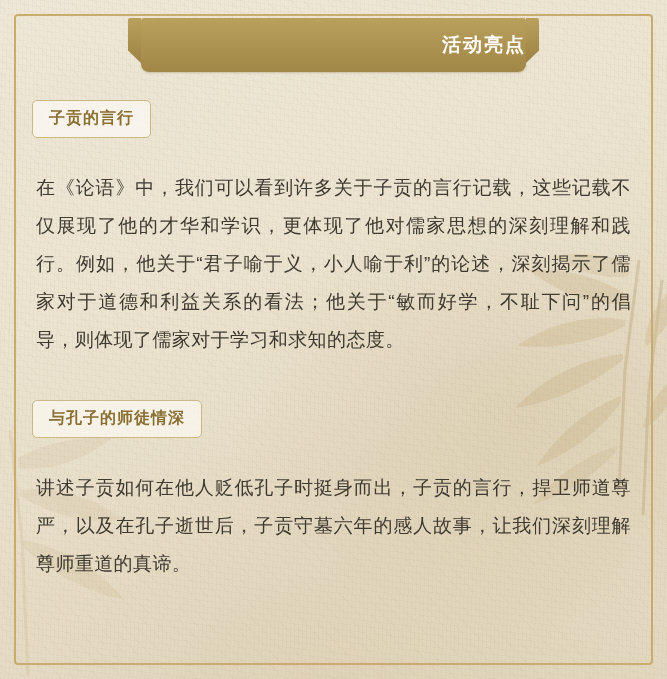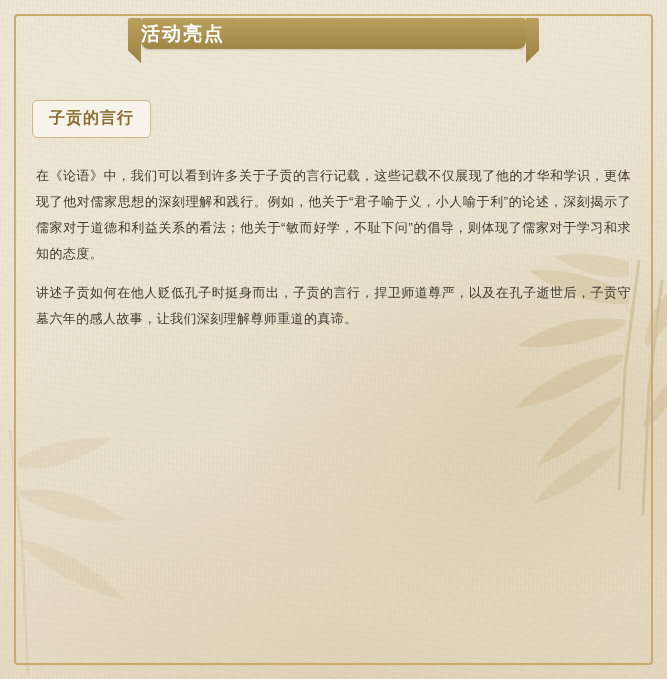--- a/index.html
+++ b/index.html
@@ -78,26 +78,26 @@
     position: absolute;
     left: 0;
     top: 18px;
     width: 100%;
     display: flex;
     justify-content: center;
   }
   .banner {
     position: relative;
     min-width: 385px;
-    height: 31px;
+    height: 54px;
     background: linear-gradient(180deg, #b9a05c 0%, #ab9150 60%, #a08747 100%);
     border-radius: 3px 3px 8px 8px;
     display: flex;
     align-items: center;
-    justify-content: flex-start;
+    justify-content: flex-end;
     box-shadow: 0 1px 2px rgba(110,90,45,0.25);
   }
   .banner-title {
     color: #ffffff;
     font-size: 19px;
     font-weight: bold;
     letter-spacing: 2px;
   }
   
   .banner::before,
@@ -143,21 +143,21 @@
   }
   .section-head-text {
     color: #8a6f33;
     font-size: 16px;
     font-weight: bold;
     letter-spacing: 1px;
     margin-top: 32px;
   }
   .section-body {
     color: #3f3a30;
-    font-size: 13px;
+    font-size: 19px;
     line-height: 2.0;
     text-align: justify;
     padding: 0 14px 0 14px;
     letter-spacing: 0.4px;
   }
 </style>
 </head>
 <body>
 
 <div class="page">
@@ -203,20 +203,23 @@
   <div class="content">
 
     <div class="section">
       <div class="section-head">
         <span class="section-head-text">子贡的言行</span>
       </div>
       <p class="section-body">在《论语》中，我们可以看到许多关于子贡的言行记载，这些记载不仅展现了他的才华和学识，更体现了他对儒家思想的深刻理解和践行。例如，他关于“君子喻于义，小人喻于利”的论述，深刻揭示了儒家对于道德和利益关系的看法；他关于“敏而好学，不耻下问”的倡导，则体现了儒家对于学习和求知的态度。</p>
     </div>
 
     <div class="section">
+      <div class="section-head">
+        <span class="section-head-text">与孔子的师徒情深</span>
+      </div>
       <p class="section-body">讲述子贡如何在他人贬低孔子时挺身而出，子贡的言行，捍卫师道尊严，以及在孔子逝世后，子贡守墓六年的感人故事，让我们深刻理解尊师重道的真谛。</p>
     </div>
 
     <div class="section">
     </div>
 
   </div>
 </div>
 
 </body></html>

